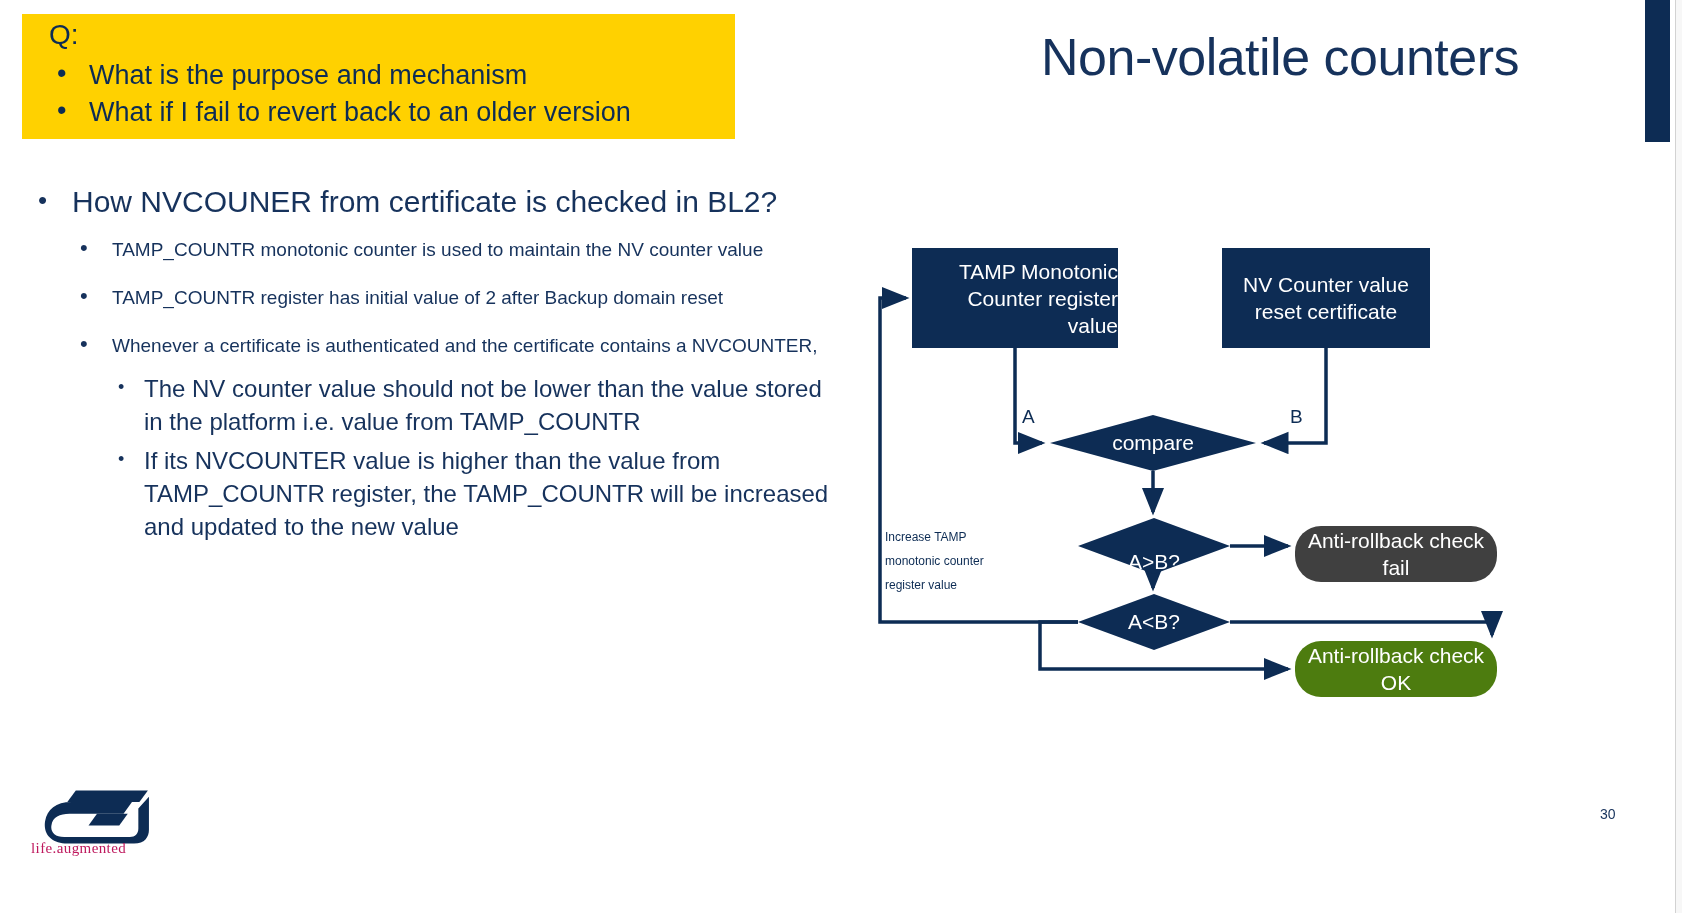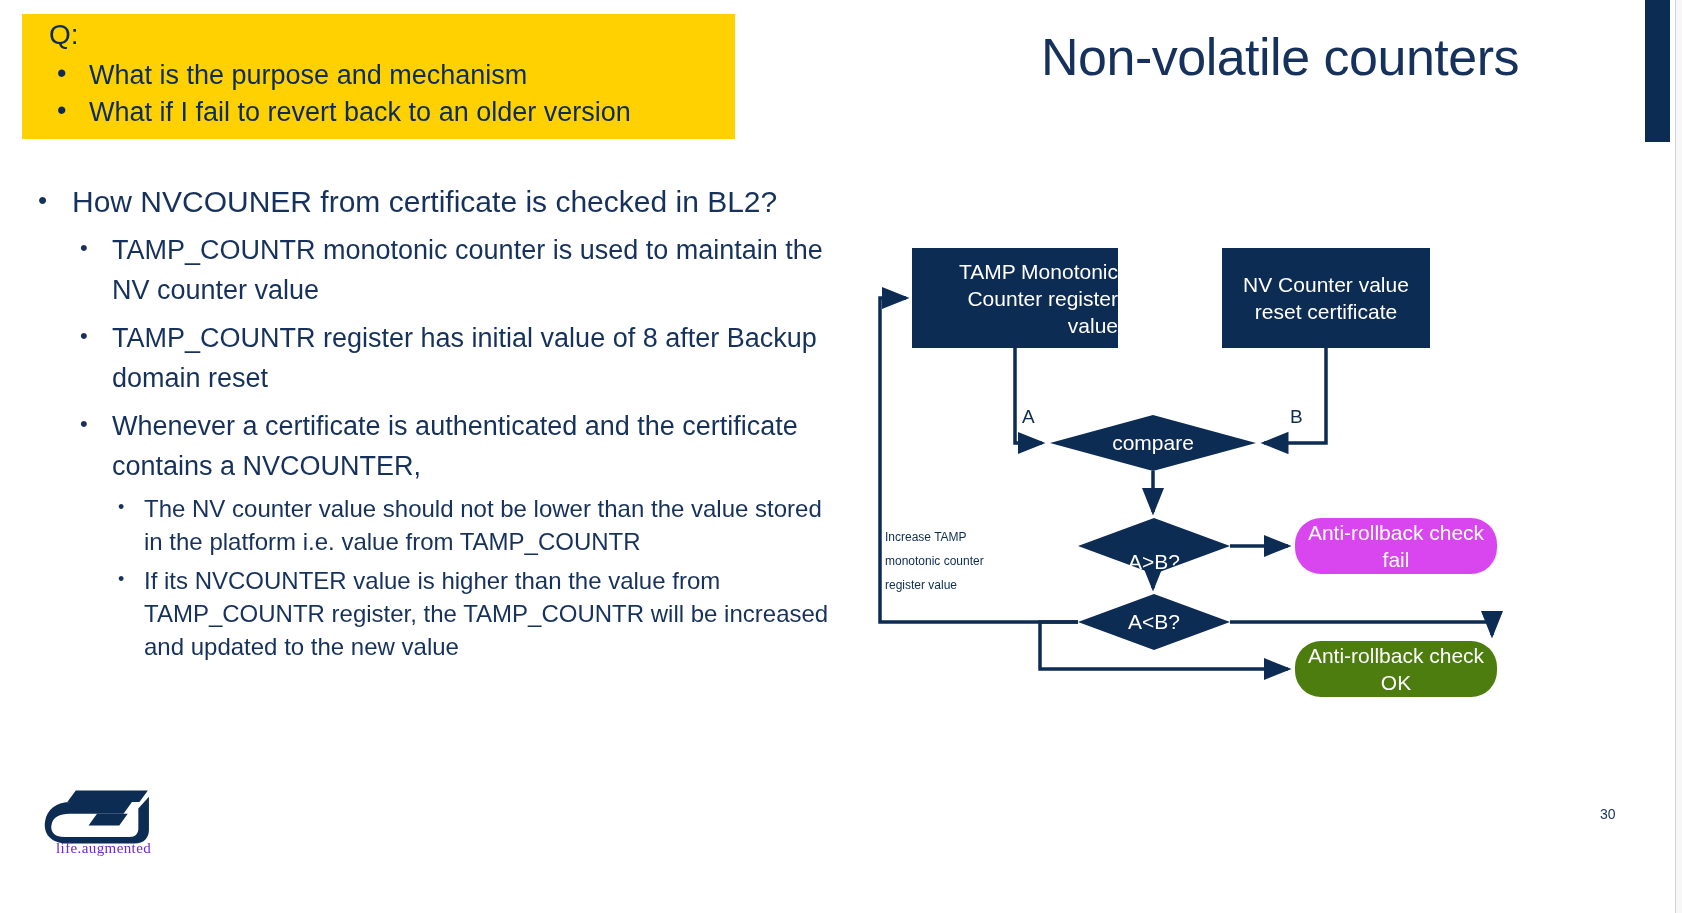--- a/index.html
+++ b/index.html
@@ -18,57 +18,57 @@
   .qbox{position:absolute;left:22px;top:14px;width:713px;height:125px;background:#FFD100;}
   .qbox .qlabel{position:absolute;left:27px;top:5px;font-size:28px;color:#0d2c54;}
   .qbox ul{list-style:none;margin:0;padding:0;position:absolute;left:27px;top:43px;width:670px;}
   .qbox li{position:relative;padding-left:40px;font-size:27px;line-height:37px;color:#0d2c54;white-space:nowrap;}
   .qbox li:before{content:"\2022";position:absolute;left:8px;top:-2px;font-size:27px;}
 
   
   .body-l1{position:absolute;left:30px;top:182px;width:800px;}
   .lvl1{position:relative;padding-left:42px;font-size:30px;line-height:40px;color:#16325c;margin-bottom:6px;}
   .lvl1:before{content:"\2022";position:absolute;left:8px;top:-2px;font-size:26px;color:#16325c;}
-  .lvl2{position:relative;padding-left:42px;margin-left:40px;font-size:27px;line-height:40px;color:#16325c;margin-top:8px;}
+  .lvl2{position:relative;padding-left:42px;margin-left:40px;font-size:19px;line-height:40px;color:#16325c;margin-top:8px;}
   .lvl2:before{content:"\2022";position:absolute;left:10px;top:-2px;font-size:22px;color:#16325c;}
   .lvl3{position:relative;padding-left:36px;margin-left:78px;font-size:24px;line-height:33px;color:#16325c;margin-top:6px;}
   .lvl3:before{content:"\2022";position:absolute;left:10px;top:-1px;font-size:18px;color:#16325c;}
 
   
   .flow{position:absolute;left:860px;top:230px;width:680px;height:500px;}
   .fbox{position:absolute;background:#0d2c54;color:#fff;display:flex;align-items:center;justify-content:center;
     text-align:center;font-size:21px;line-height:27px;}
   .fbox.tamp{left:52px;top:18px;width:206px;height:100px;text-align:right;}
   .fbox.nvc{left:362px;top:18px;width:208px;height:100px;}
 
   .pill{position:absolute;border-radius:26px;color:#fff;display:flex;align-items:center;justify-content:center;
     text-align:center;font-size:21px;line-height:27px;}
-  .pill.fail{left:435px;top:288px;width:202px;height:56px;background:#d946ef;}
+  .pill.fail{left:435px;top:296px;width:202px;height:56px;background:#404040;}
   .pill.ok{left:435px;top:411px;width:202px;height:56px;background:#4d7c0f;}
 
   .diamond{position:absolute;display:flex;align-items:center;justify-content:center;color:#fff;
     text-align:center;font-size:21px;}
   .diamond .dshape{position:absolute;left:0;top:0;width:100%;height:100%;background:#0d2c54;
     clip-path:polygon(50% 0%,100% 50%,50% 100%,0% 50%);}
   .diamond span{position:relative;z-index:2;}
   .diamond.cmp{left:190px;top:185px;width:206px;height:56px;}
   .diamond.agtb{left:218px;top:288px;width:152px;height:56px;align-items:flex-end;}
   .diamond.altb{left:218px;top:364px;width:152px;height:56px;}
 
   .flabel{position:absolute;font-size:19px;color:#0d2c54;}
   .flabel.a{left:162px;top:176px;}
   .flabel.b{left:430px;top:176px;}
   .ftext{position:absolute;left:25px;top:295px;width:125px;font-size:12px;line-height:24px;color:#0d2c54;}
 
   .flow svg{position:absolute;left:0;top:0;width:680px;height:500px;overflow:visible;}
 
   
   .logo{position:absolute;left:44px;top:786px;width:106px;height:80px;}
-  .tagline{position:absolute;left:31px;top:840px;font-size:15px;color:#6d28d9;letter-spacing:0.4px;
-    font-family:"Liberation Serif",serif;margin-left:25px;}
+  .tagline{position:absolute;left:31px;top:840px;font-size:15px;color:#be185d;letter-spacing:0.4px;
+    font-family:"Liberation Serif",serif;}
   .pagenum{position:absolute;left:1600px;top:806px;font-size:14px;color:#16325c;}
 </style>
 </head>
 <body>
 
 <div class="slide">
 
   <div class="page-edge"></div>
   <div class="accent-bar"></div>
 
@@ -78,21 +78,21 @@
     <div class="qlabel">Q:</div>
     <ul>
       <li>What is the purpose and mechanism</li>
       <li>What if I fail to revert back to an older version</li>
     </ul>
   </div>
 
   <div class="body-l1">
     <div class="lvl1">How NVCOUNER from certificate is checked in BL2?</div>
     <div class="lvl2">TAMP_COUNTR monotonic counter is used to maintain the NV counter value</div>
-    <div class="lvl2">TAMP_COUNTR register has initial value of 8 after Backup domain reset</div>
+    <div class="lvl2">TAMP_COUNTR register has initial value of 2 after Backup domain reset</div>
     <div class="lvl2">Whenever a certificate is authenticated and the certificate contains a NVCOUNTER,</div>
     <div class="lvl3">The NV counter value should not be lower than the value stored in the platform i.e. value from TAMP_COUNTR</div>
     <div class="lvl3">If its NVCOUNTER value is higher than the value from TAMP_COUNTR register, the TAMP_COUNTR will be increased and updated to the new value</div>
   </div>
 
   <div class="flow">
 
     <svg viewBox="0 0 680 500">
       <defs>
         <marker id="ah" markerWidth="9" markerHeight="9" refX="7" refY="3.2" orient="auto">

